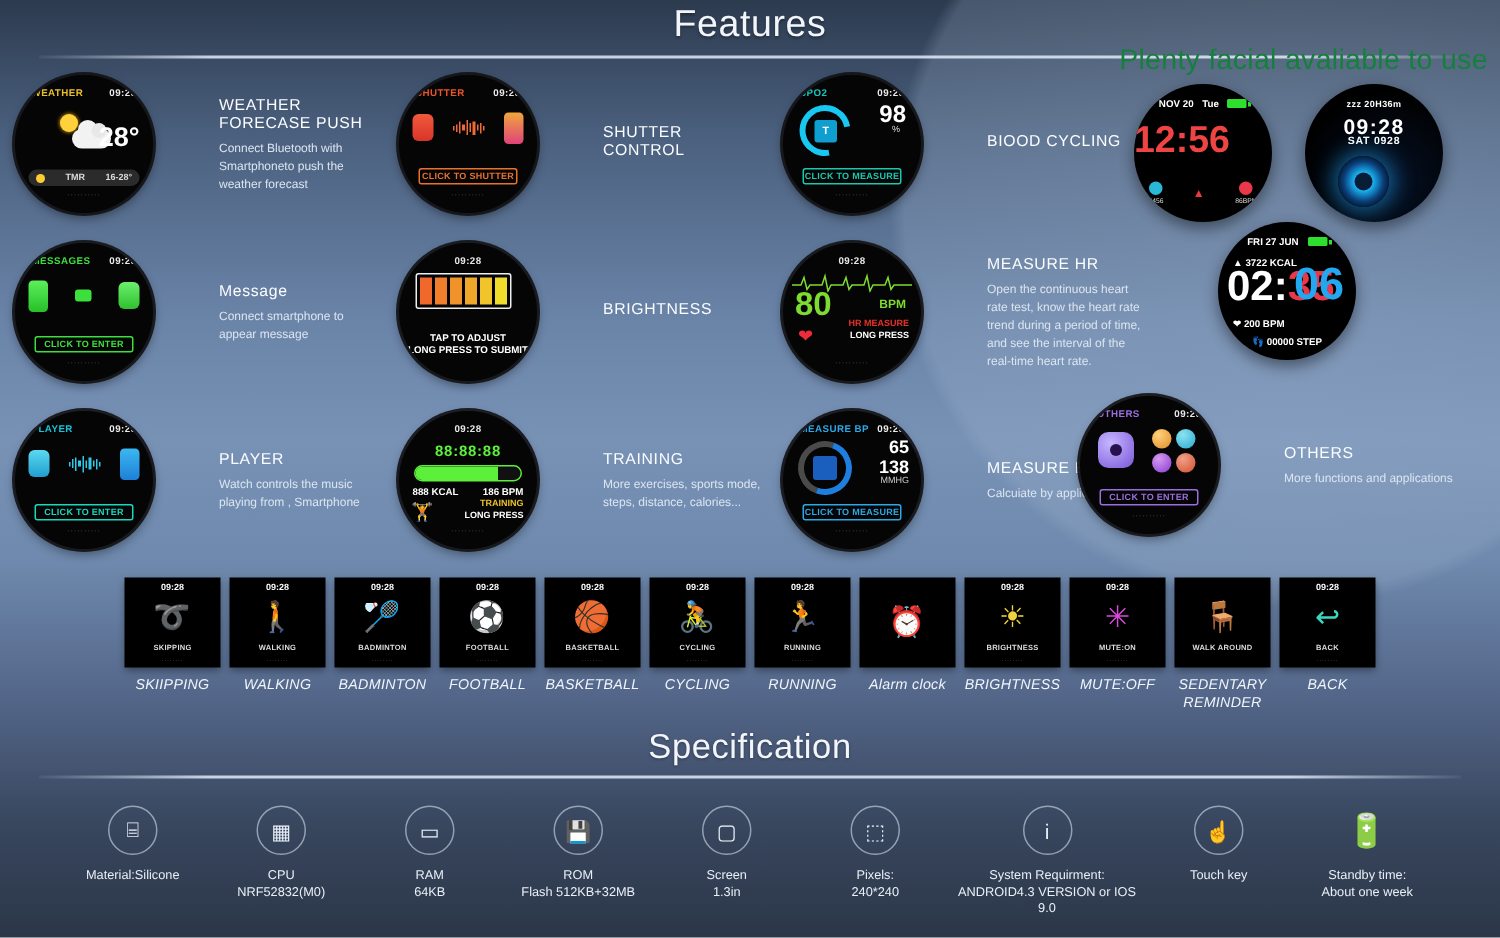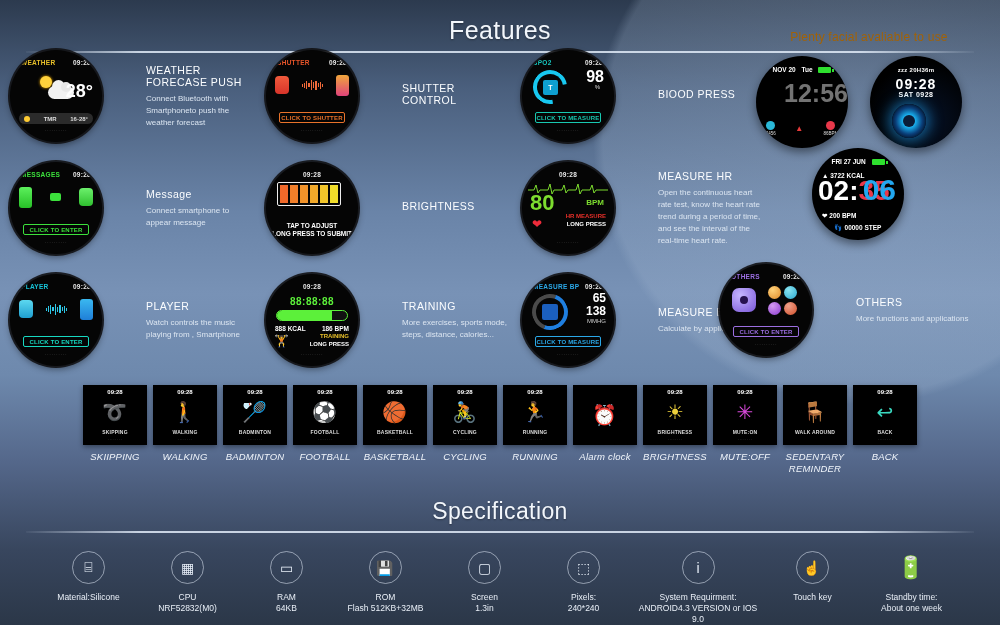--- a/index.html
+++ b/index.html
@@ -9,21 +9,21 @@
     background:
       radial-gradient(circle at 86% 22%, rgba(170,190,215,0.30) 0%, rgba(170,190,215,0.22) 26%, rgba(170,190,215,0.0) 27%),
       linear-gradient(to bottom, #2c3a4e 0%, #4a5f7d 14%, #6a84a8 34%, #7892b6 47%, #6e89ad 60%, #54678a 74%, #38465e 88%, #2b3748 100%);
     color: #eef3fa;
     position: relative;
   }
   .page { position: relative; width: 1000px; height: 625px; }
 
   
   .sec-title { text-align: center; font-size: 25px; font-weight: 400; letter-spacing: .4px;
-               color: #f2f6fb; text-shadow: 0 1px 2px rgba(0,0,0,.35); margin-top: 14px; }
+               color: #f2f6fb; text-shadow: 0 1px 2px rgba(0,0,0,.35); }
   .sec-rule { height: 2px; margin: 6px 26px 0 26px;
               background: linear-gradient(to right, rgba(220,230,242,0.05), rgba(225,235,248,0.85) 12%, rgba(225,235,248,0.85) 88%, rgba(220,230,242,0.05)); }
 
   
   .features { position: absolute; top: 40px; left: 0; width: 790px; }
   .frow { display: flex; height: 112px; }
   .fcell { display: flex; align-items: center; width: 256px; padding-left: 10px; }
 
   .watch { width: 92px; height: 92px; border-radius: 50%; background: #050505;
            box-shadow: 0 0 0 2px rgba(18,18,20,.9), 0 3px 7px rgba(0,0,0,.45);
@@ -105,28 +105,28 @@
   .gear:after { content:""; position:absolute; left:8px; top:8px; width:8px; height:8px; border-radius:50%;
                 background:#27124f; }
   .miniapps { position:absolute; right:12px; top:22px; width:32px; display:flex; flex-wrap:wrap; gap:3px; }
   .miniapps i { display:block; width:13px; height:13px; border-radius:50%; }
 
   .playerbar { position:absolute; left:0; right:0; top:22px; height:26px; display:flex;
                align-items:center; padding:0 9px; gap:2px; }
 
   
   .facial { position: absolute; top: 30px; right: 0; width: 262px; height: 250px; }
-  .facial-title { text-align:center; font-size:12px; color:#a16207; letter-spacing:.2px; margin-bottom:8px; }
+  .facial-title { text-align:center; font-size:19px; color:#15803d; letter-spacing:.2px; margin-bottom:8px; }
   .face { position:absolute; border-radius:50%; background:#000; box-shadow:0 4px 10px rgba(0,0,0,.45); overflow:hidden; }
   .f1 { width:92px; height:92px; left:18px; top:26px; }
   .f2 { width:92px; height:92px; left:132px; top:26px; }
   .f3 { width:92px; height:92px; left:74px; top:118px; }
 
   .f1 .dt { position:absolute; top:10px; left:0; right:0; text-align:center; font-size:6.5px; font-weight:700; color:#fff; }
-  .f1 .bigtime { position:absolute; top:22px; left:0; right:0; text-align:right; font-size:25px; font-weight:700; color:#737373; line-height:30px; }
+  .f1 .bigtime { position:absolute; top:22px; left:0; right:0; text-align:left; font-size:25px; font-weight:700; color:#ef4444; line-height:30px; }
   .batt { display:inline-block; width:13px; height:6px; background:#2ee02e; border-radius:1px; vertical-align:middle; position:relative; }
   .batt:after { content:""; position:absolute; right:-3px; top:1.5px; width:2px; height:3px; background:#2ee02e; }
   .f1 .row3 { position:absolute; bottom:12px; left:0; right:0; display:flex; justify-content:space-around; align-items:center; font-size:4.5px; color:#ddd; }
   .f1 .row3 b { display:block; width:9px; height:9px; border-radius:50%; margin:0 auto 1px; }
 
   .f2 .zz { position:absolute; top:11px; left:0; right:0; text-align:center; font-size:6px; font-weight:700; color:#fff; letter-spacing:.3px; }
   .f2 .tm { position:absolute; top:20px; left:0; right:0; text-align:center; font-size:14px; font-weight:700; color:#fff; letter-spacing:1px; }
   .f2 .dt { position:absolute; top:35px; left:0; right:0; text-align:center; font-size:7px; font-weight:700; color:#fff; letter-spacing:.5px; }
   .f2 .orb { position:absolute; left:22px; top:48px; width:34px; height:34px; border-radius:50%;
              background: radial-gradient(circle, #9fe9ff 0%, #17a9e8 28%, #0a3f7a 55%, #020a18 80%);
@@ -240,21 +240,21 @@
             <span class="wtime">09:28</span>
           </div>
           <div class="spo2ring"></div>
           <div class="spo2ico">T</div>
           <div class="bignum">98</div>
           <div class="unit">%</div>
           <div class="wbtn" style="color:#18c8b0;border-color:#18c8b0">CLICK TO MEASURE</div>
           <div class="dots">··········</div>
         </div>
         <div class="ftext">
-          <div class="ftitle">BIOOD PRESS</div>
+          <div class="ftitle">BIOOD CYCLING</div>
         </div>
       </div>
     </div>
 
     <div class="frow">
 
       <div class="fcell">
         <div class="watch">
           <div class="wtop">
             <span class="wlbl" style="color:#3ce03c">MESSAGES</span>

